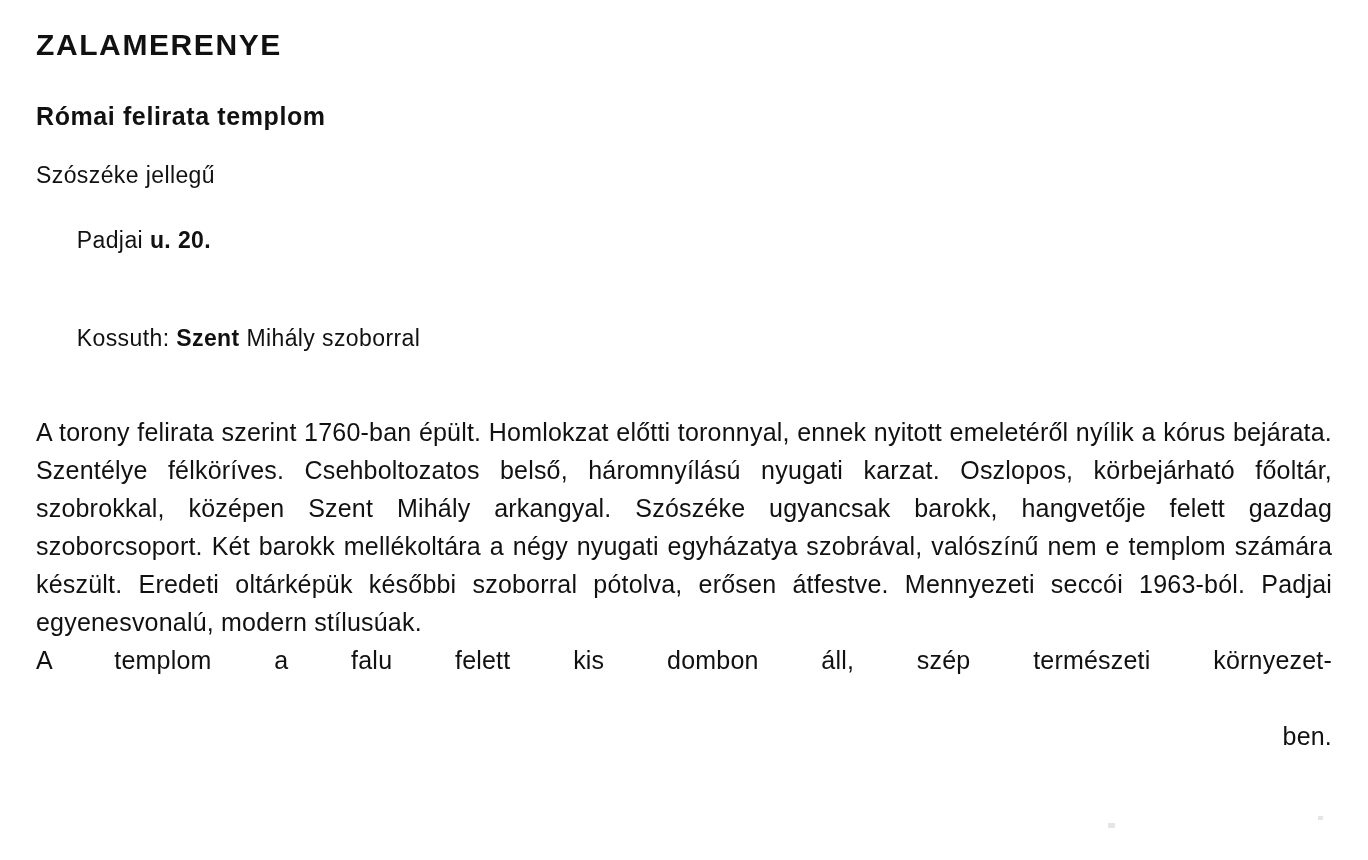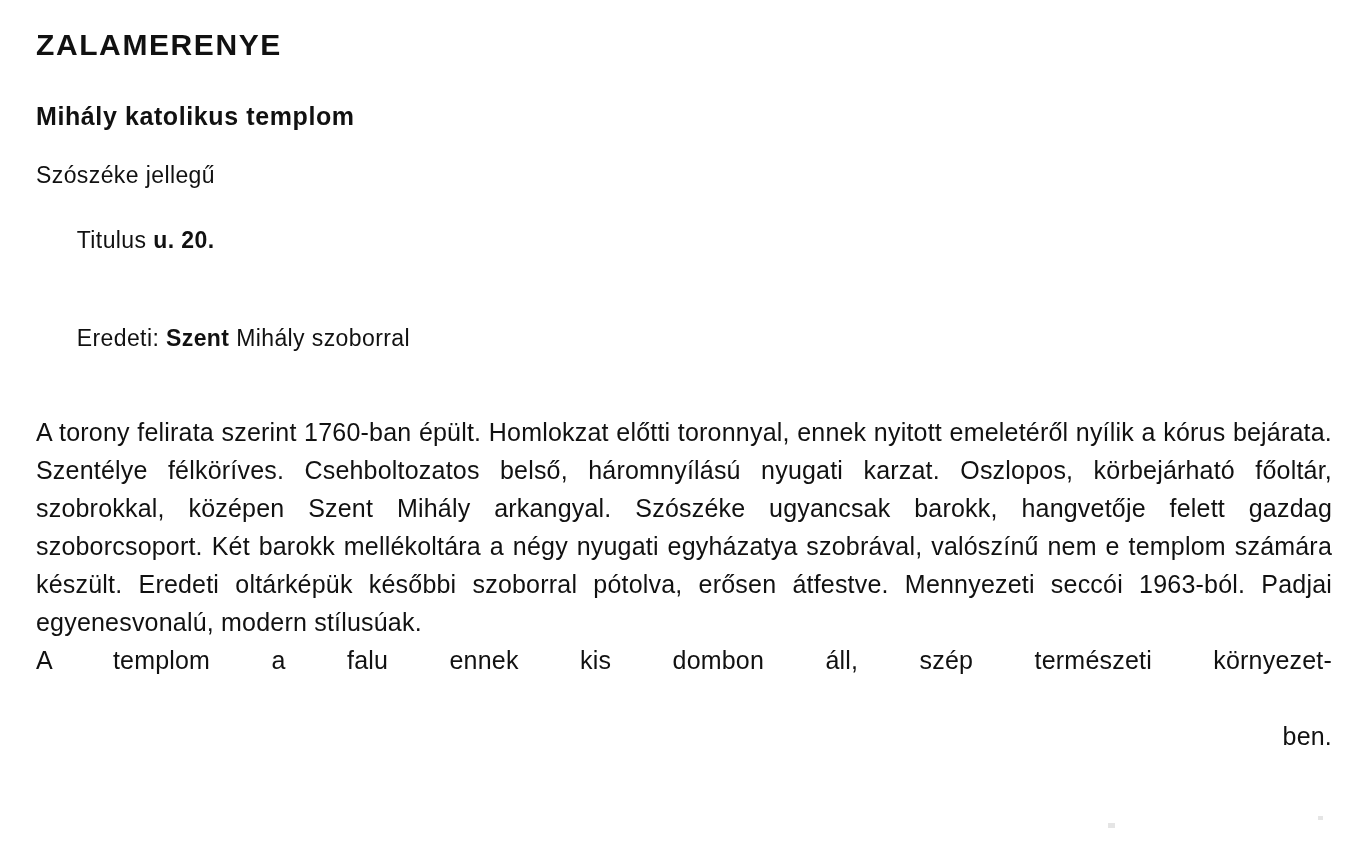--- a/index.html
+++ b/index.html
@@ -88,33 +88,33 @@
 </style>
 </head>
 <body>
 
 <div class="page">
 
   <div class="edge-mark"></div>
 
   <h1 class="entry-title">ZALAMERENYE</h1>
 
-  <h2 class="section-heading">Mihály katolikus templom</h2>
+  <h2 class="section-heading">Római felirata templom</h2>
 
   <div class="meta-block">
     <div class="meta-line">Szószéke jellegű</div>
     <div class="meta-line">
-      <span>Titulus </span><span class="bold">u. 20.</span>
+      <span>Padjai </span><span class="bold">u. 20.</span>
     </div>
     <div class="meta-line">
-      <span>Eredeti: </span><span class="bold">Szent</span><span> Mihály szoborral</span>
+      <span>Kossuth: </span><span class="bold">Szent</span><span> Mihály szoborral</span>
     </div>
   </div>
 
   <div class="body-block">
     <p class="body-para">A torony felirata szerint 1760-ban épült. Homlokzat előtti toronnyal, ennek nyitott emeletéről nyílik a kórus bejárata. Szentélye félköríves. Csehboltozatos belső, háromnyílású nyugati karzat. Oszlopos, körbejárható főoltár, szobrokkal, középen Szent Mihály arkangyal. Szószéke ugyancsak barokk, hangvetője felett gazdag szoborcsoport. Két barokk mellékoltára a négy nyugati egyházatya szobrával, valószínű nem e templom számára készült. Eredeti oltárképük későbbi szoborral pótolva, erősen átfestve. Mennyezeti seccói 1963-ból. Padjai egyenesvonalú, modern stílusúak.</p>
-    <p class="body-para last">A templom a falu ennek kis dombon áll, szép természeti környezet-</p>
+    <p class="body-para last">A templom a falu felett kis dombon áll, szép természeti környezet-</p>
     <p class="body-para para-tail">ben.</p>
   </div>
 
   <div class="scan-speck" style="left:1108px; top:823px; width:7px; height:5px;"></div>
   <div class="scan-speck" style="left:1318px; top:816px; width:5px; height:4px;"></div>
 </div>
 
 </body></html>

